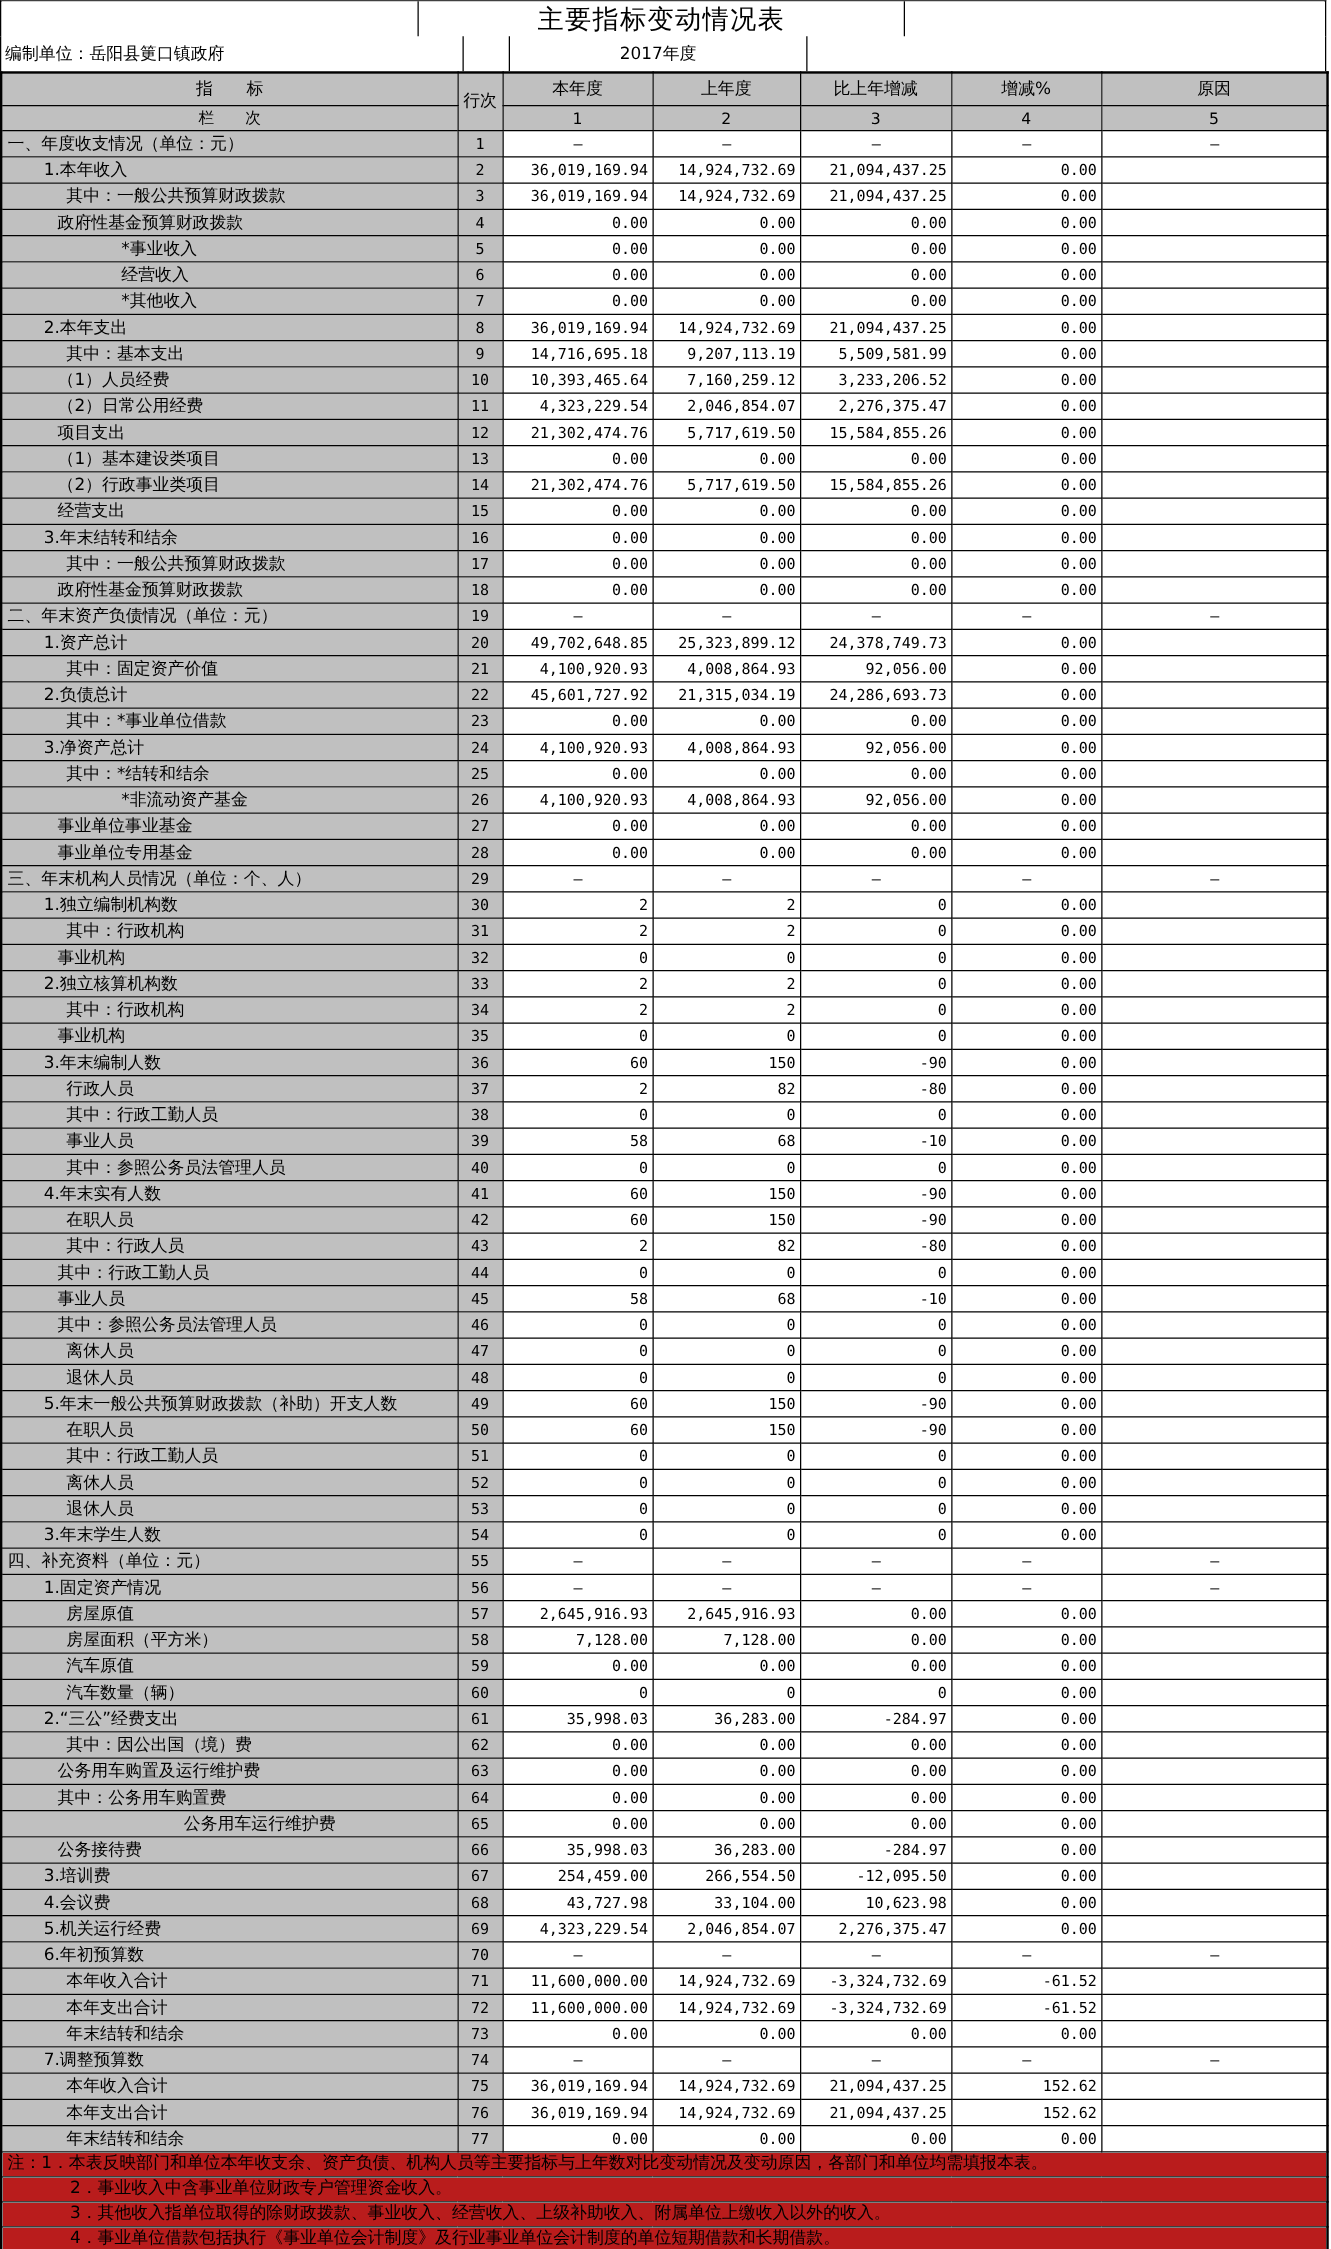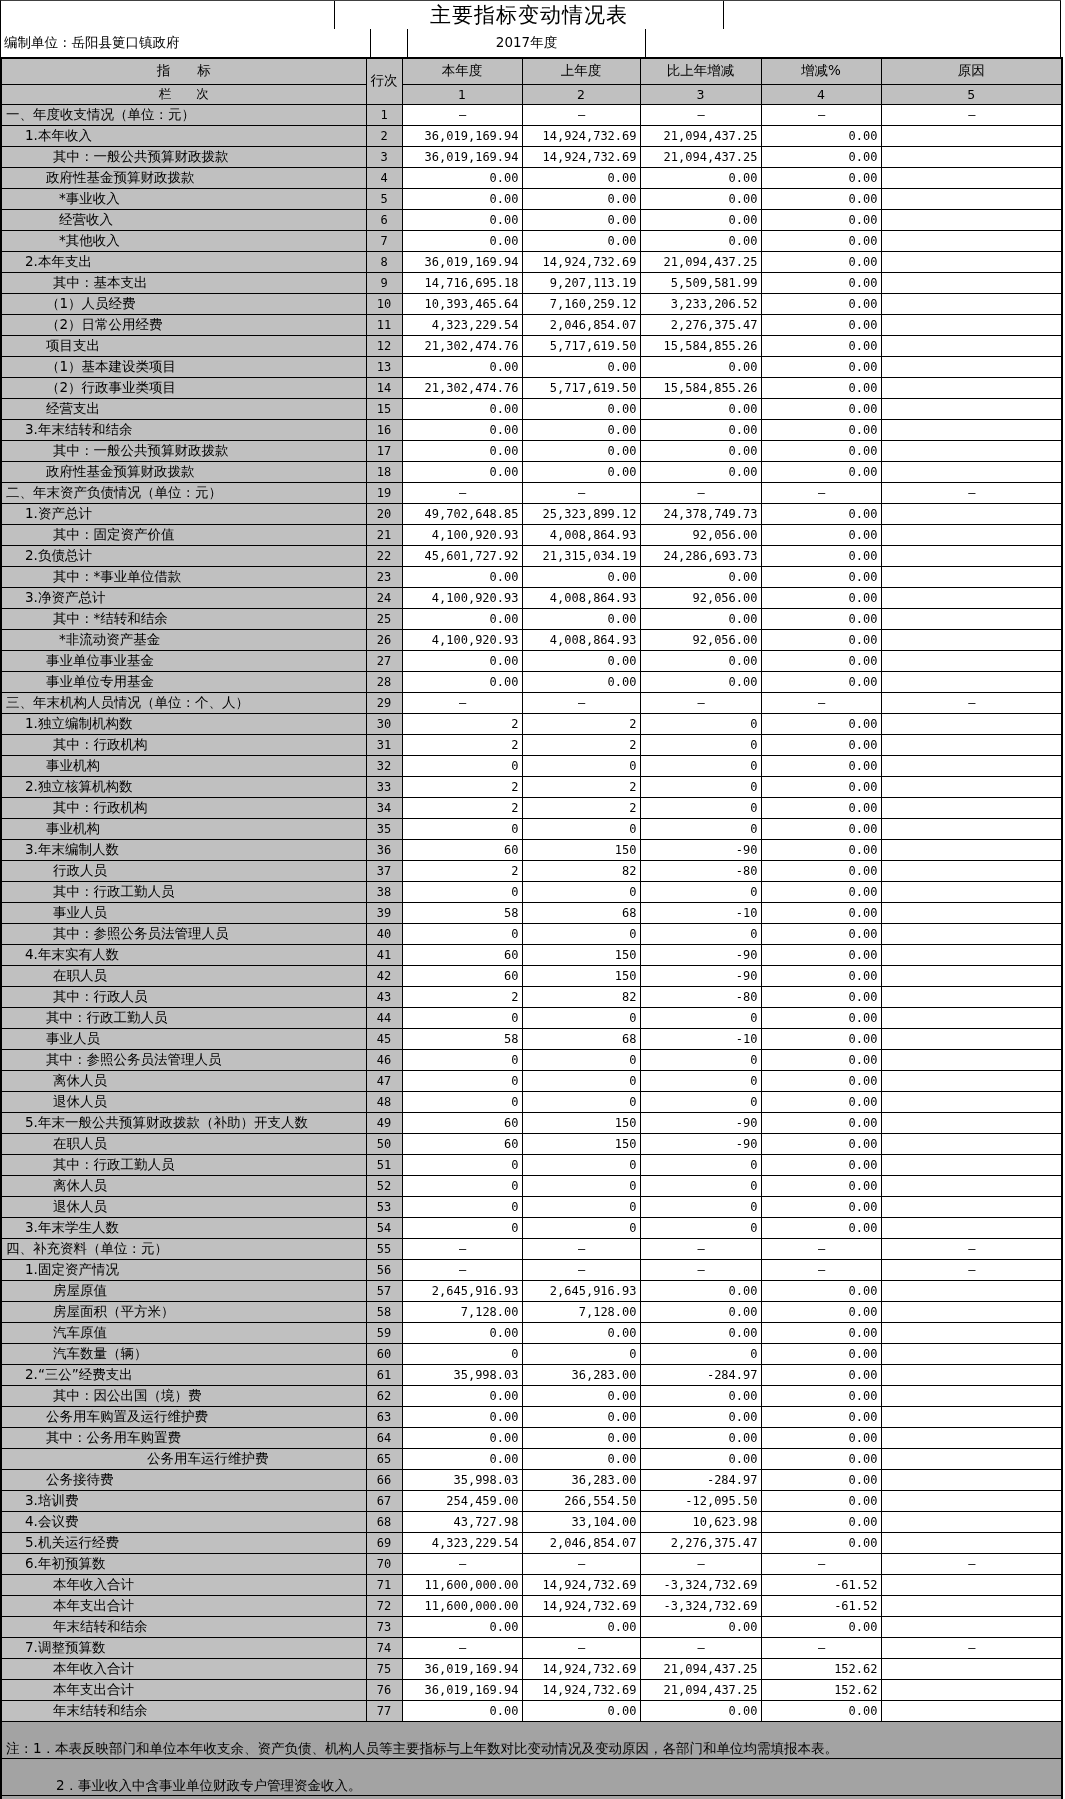--- a/index.html
+++ b/index.html
@@ -35,26 +35,26 @@
   tr.hdr2 td{font-size:12.5px;}
   
   tr.data-row{height:20.15px;}
   td.lab{background:#c0c0c0;font-size:13.5px;text-align:left;}
   td.rno{background:#c0c0c0;font-size:12px;text-align:center;
          font-family:"DejaVu Sans Mono",monospace;}
   td.val{background:#fff;font-size:12px;text-align:right;padding-right:3px;
          font-family:"DejaVu Sans Mono",monospace;}
   td.val.dash{text-align:center;padding-right:0;}
   
-  .ind0{padding-left:4px;}  .ind1{padding-left:23px;}
+  .ind0{padding-left:4px;}  .ind1{padding-left:33px;}
   .ind2{padding-left:51px;} .ind3{padding-left:44px;}
-  .ind4{padding-left:57px;}.ind5{padding-left:145px;}
+  .ind4{padding-left:95px;}.ind5{padding-left:145px;}
   
-  tr.note-row td{background:#a3a3a3;font-size:13.5px;white-space:normal;
-                 padding:18px 4px 1px 4px;line-height:17px;vertical-align:middle;}
+  tr.note-row td{background:#b91c1c;font-size:13.5px;white-space:normal;
+                 padding:0 4px 1px 4px;line-height:17px;vertical-align:middle;}
   tr.note-row{height:20px;}
   .note-ind{text-indent:50px;}
 </style>
 </head>
 <body>
 
 <div class="sheet">
 
   <div class="title-row">
     <div class="cellA"></div>

